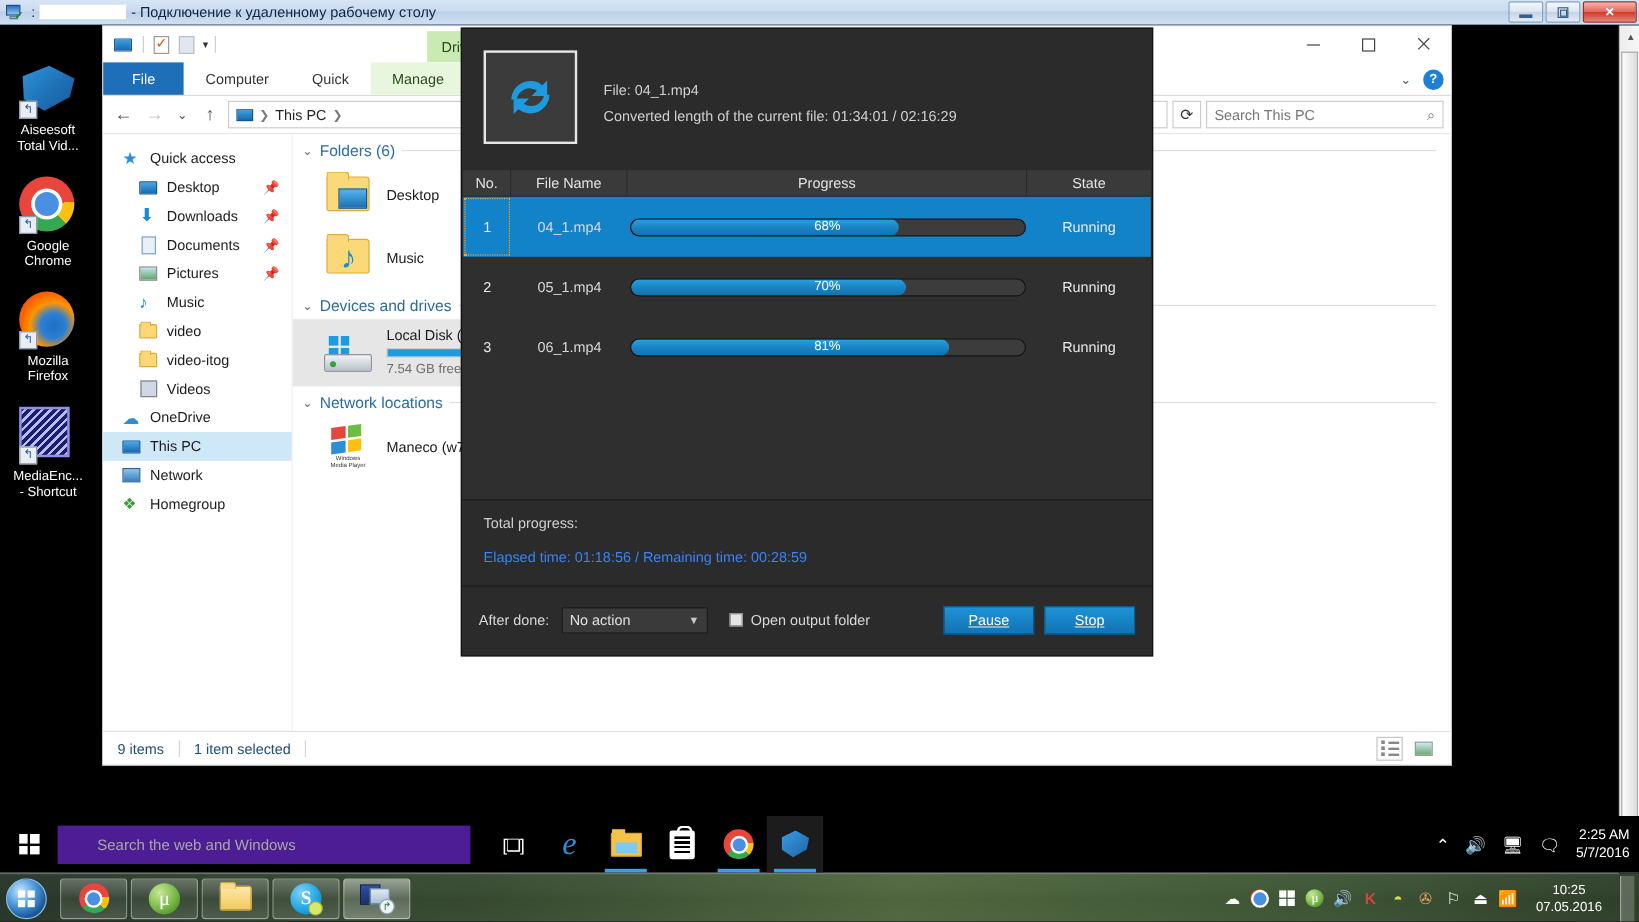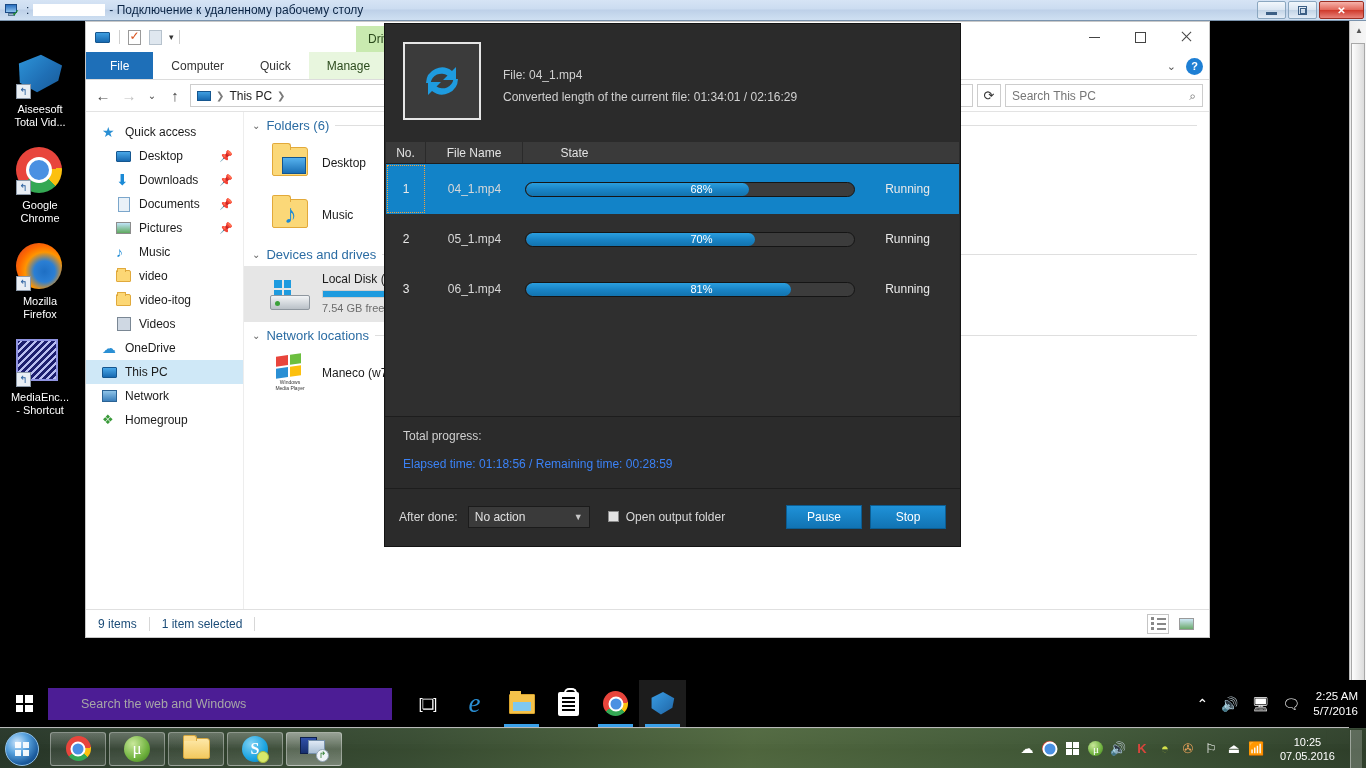--- a/index.html
+++ b/index.html
@@ -334,21 +334,21 @@
   .pbar {
     width: 330px; height: 15px; border-radius: 8px; background: #3c3c3c;
     border: 1px solid #151515; position: relative; overflow: hidden;
   }
   .pbar > i {
     position: absolute; left: 0; top: 0; height: 100%;
     background: linear-gradient(to bottom, #2a9ede 0%, #1984c6 50%, #1273ae 100%);
     border-radius: 8px;
   }
   .pbar > span {
-    position: absolute; left: 12px; top: 0; width: 100%; height: 100%;
+    position: absolute; left: 0; top: 0; width: 100%; height: 100%;
     display: flex; align-items: center; justify-content: center;
     font-size: 11px; color: #fff;
   }
   .state-txt { font-size: 12px; color: #e9e9e9; }
 
   .dlg-total {
     border-top: 1px solid #1d1d1d; padding: 12px 18px 0; height: 72px;
   }
   .total-row { display: flex; align-items: flex-start; }
   .total-lbl { color: #d0d0d0; }
@@ -360,21 +360,21 @@
     padding: 0 14px; gap: 10px; background: #2b2b2b;
   }
   .sel-box {
     width: 122px; height: 22px; background: #3a3a3a; border: 1px solid #1b1b1b;
     display: flex; align-items: center; padding: 0 6px; justify-content: space-between;
     color: #e0e0e0; font-size: 12px;
   }
   .sel-box .car { font-size: 9px; color: #c8c8c8; }
   .chk { width: 11px; height: 11px; background: #e4e4e4; border: 1px solid #8b8b8b; flex: none; }
   .chk-wrap { display: flex; align-items: center; gap: 7px; margin-left: 8px; }
-  .dlg-btns { margin-left: auto; display: flex; gap: 8px; }
+  .dlg-btns { margin-left: auto; display: flex; gap: 8px; text-decoration: underline; }
   .dbtn {
     width: 76px; height: 24px; background: linear-gradient(to bottom, #1f92d8, #1173b3);
     border: 1px solid #0c5d92; color: #fff; font-size: 12px;
     display: flex; align-items: center; justify-content: center;
   }
 
   
   .w10-tb {
     position: absolute; left: 0; bottom: 41px; width: 1366px; height: 47px; background: #000;
     display: flex; align-items: center;
@@ -845,20 +845,21 @@
         <div class="dlg-info">
           <div>File: 04_1.mp4</div>
           <div>Converted length of the current file: 01:34:01 / 02:16:29</div>
         </div>
       </div>
 
       <div class="tbl">
         <div class="tbl-head">
           <div class="th col-no">No.</div>
           <div class="th col-name">File Name</div>
+          <div class="th col-prog">Progress</div>
           <div class="th col-state">State</div>
         </div>
         <div class="tbl-body">
 
           <div class="trow sel">
             <div class="td col-no">1</div>
             <div class="td col-name">04_1.mp4</div>
             <div class="td col-prog">
               <div class="pbar">
                 <i class="pfill" style="width: 68%;"></i>

